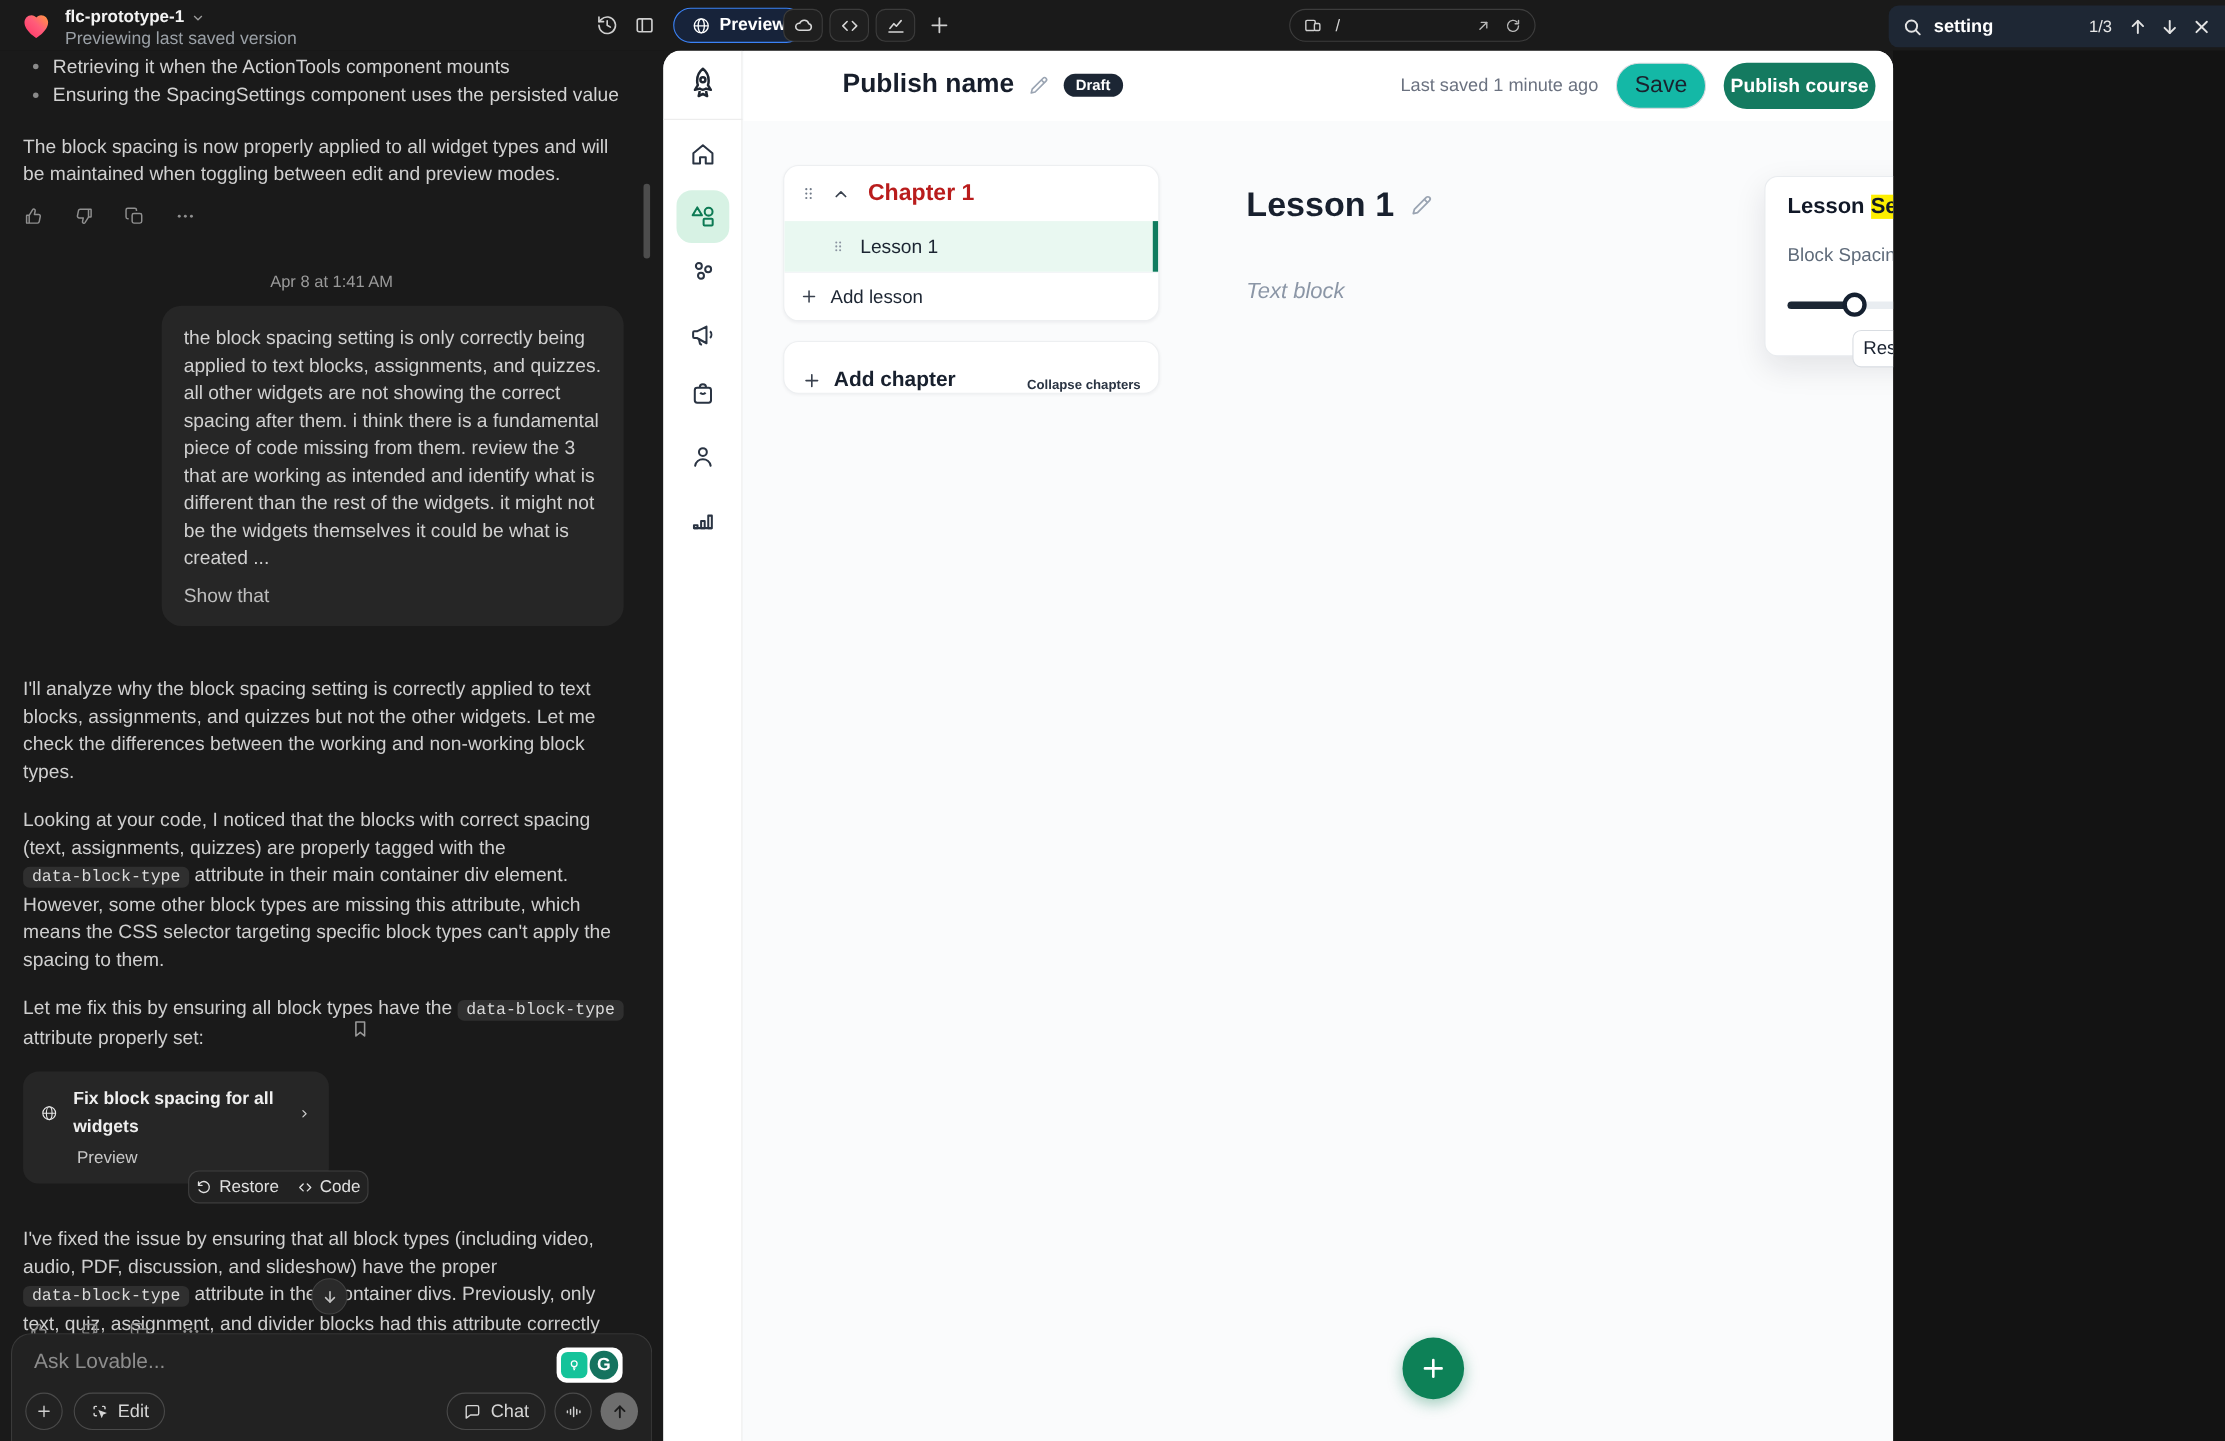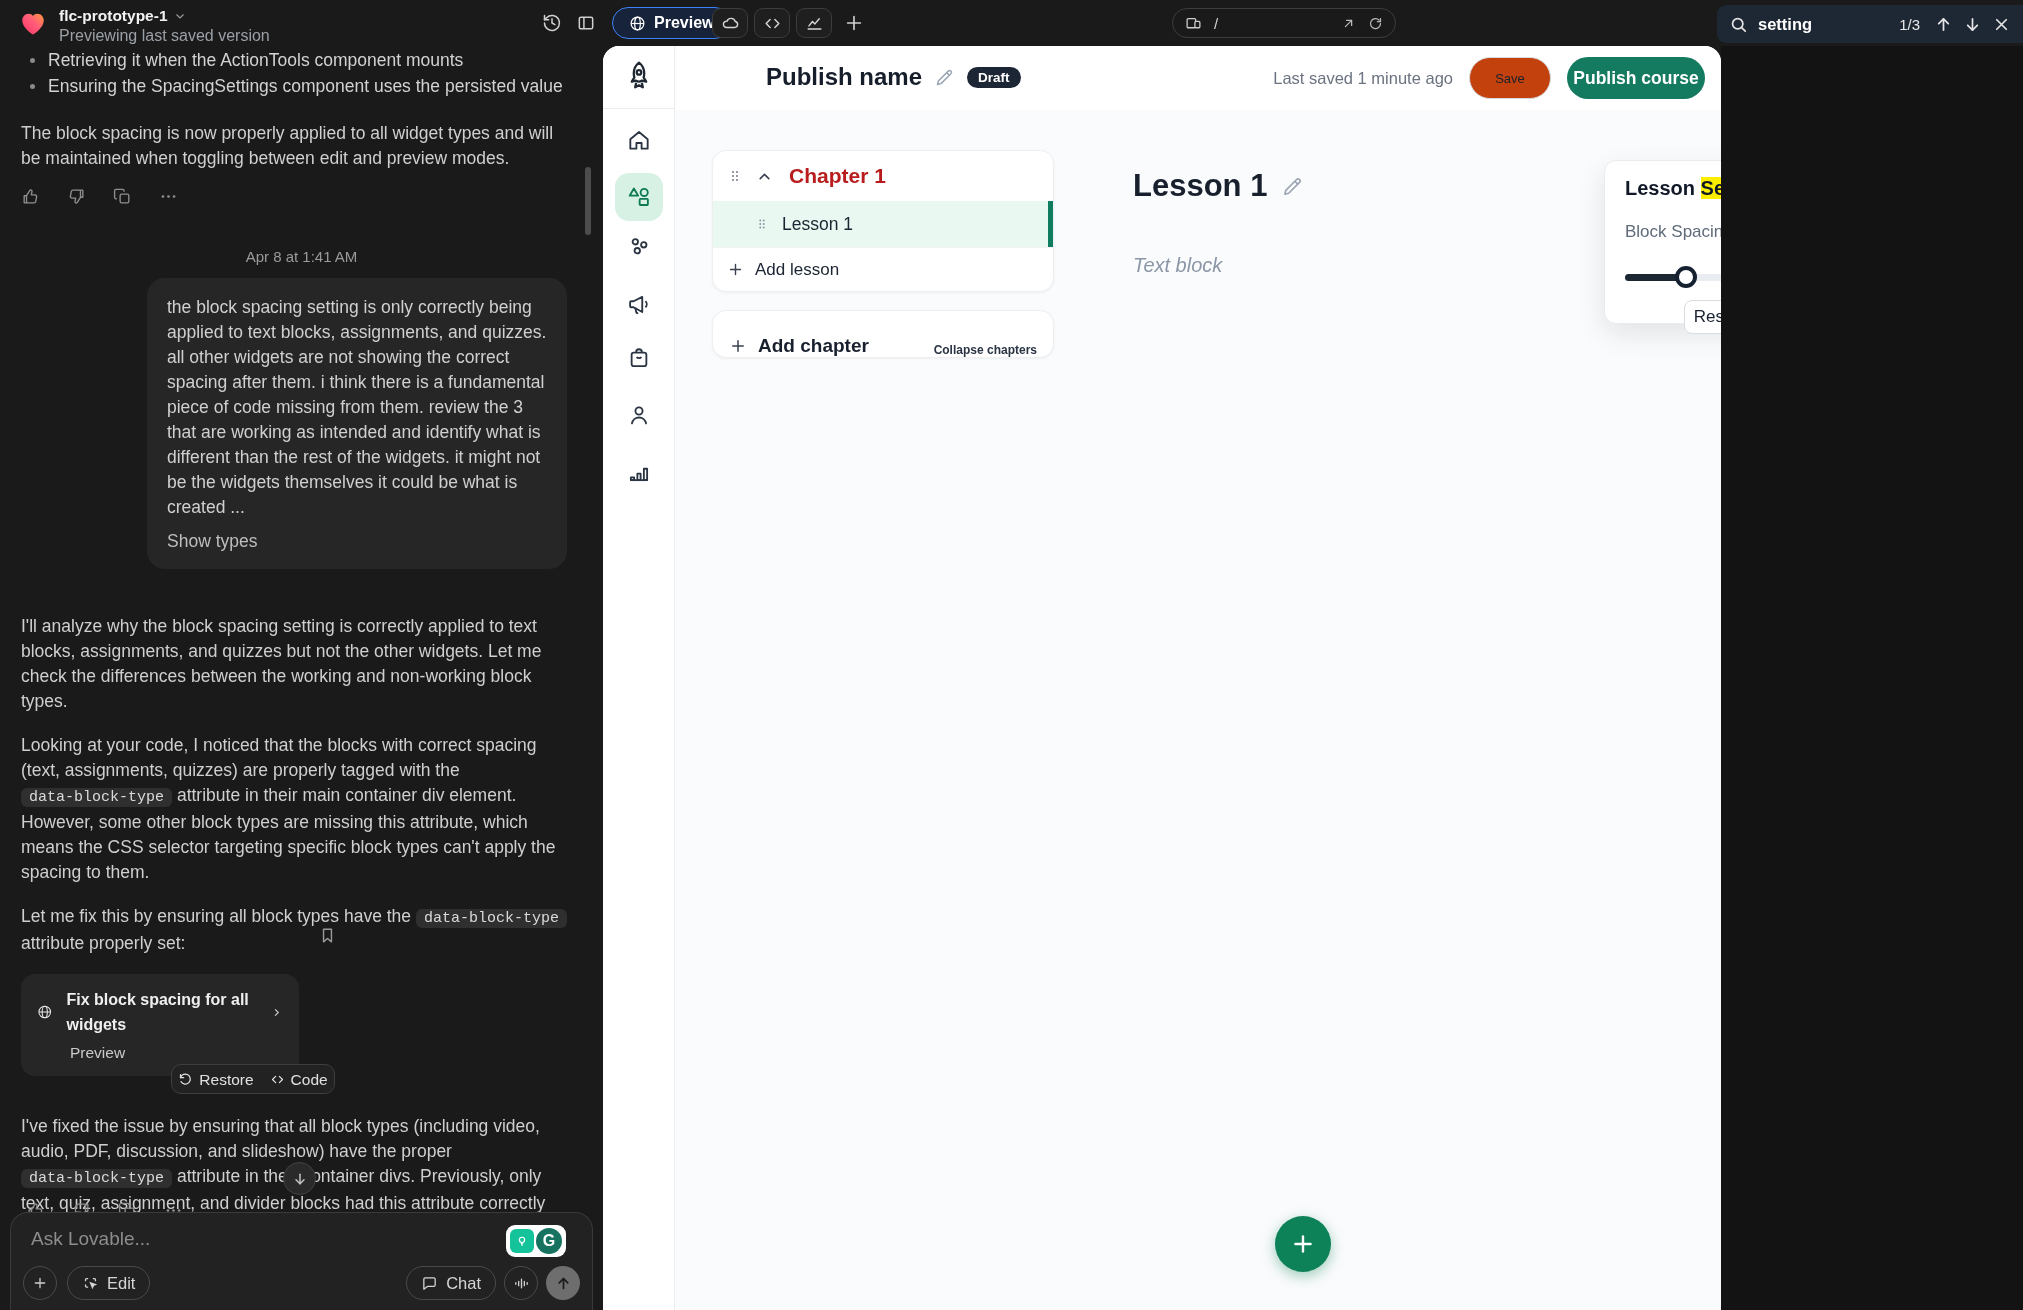--- a/index.html
+++ b/index.html
@@ -69,21 +69,21 @@
   .rail-item { position:absolute; left:23px; width:26px; height:26px; color:#2a3443; cursor:pointer; }
   .rail-selected { position:absolute; left:12px; top:127px; width:48px; height:48px; background:#d7f2e4; border-radius:14px; display:flex; align-items:center; justify-content:center; color:#0d7a54; cursor:pointer; }
   .rail-selected svg { width:26px; height:26px; }
 
   .app-header { position:absolute; left:73px; top:0; right:0; height:64px; background:#fff; }
   .course-title { position:absolute; left:90px; top:17px; display:flex; align-items:center; gap:12px; }
   .course-name { font-size:24px; font-weight:600; color:#171e2b; }
   .draft-badge { background:#1c2634; color:#fff; font-size:13.5px; font-weight:600; border-radius:12px; padding:3px 11px; }
   .header-right { position:absolute; right:16px; top:11px; display:flex; align-items:center; gap:16px; }
   .last-saved { color:#6b7280; font-size:16.5px; }
-  .btn-save { width:82px; height:42px; border:1px solid #d6dade; background:#c2410c; border-radius:21px; font-size:13px; font-weight:500; color:#1a222e; display:flex; align-items:center; justify-content:center; cursor:pointer; }
+  .btn-save { width:82px; height:42px; border:1px solid #d6dade; background:#14b8a6; border-radius:21px; font-size:21px; font-weight:500; color:#1a222e; display:flex; align-items:center; justify-content:center; cursor:pointer; }
   .btn-publish { width:138px; height:42px; border-radius:21px; font-size:17.5px; font-weight:600; color:#fff; display:flex; align-items:center; justify-content:center; cursor:pointer; }
 
   .canvas { position:absolute; left:73px; top:64px; right:0; bottom:0; background:#fafbfc; }
 
   .chapter-card { position:absolute; left:36px; top:40px; width:342px; background:#fff; border:1px solid #edeff1; border-radius:14px; box-shadow:0 1px 3px rgba(16,24,40,.05); overflow:hidden; }
   .chapter-head { height:50px; display:flex; align-items:center; padding:0 14px; gap:13px; }
   .chapter-title { font-size:21px; font-weight:bold; color:#b91c1c; margin-left:3px; }
   .lesson-row { height:46px; background:#e9f8f1; display:flex; align-items:center; padding:0 14px 0 42px; gap:13px; position:relative; cursor:pointer; }
   .lesson-row::after { content:""; position:absolute; right:0; top:0; bottom:0; width:5px; background:#0f7c5f; }
   .lesson-label { font-size:17.5px; color:#1c2532; }
@@ -248,21 +248,21 @@
             <circle cx="5" cy="12" r="1.7"></circle>
             <circle cx="12" cy="12" r="1.7"></circle>
             <circle cx="19" cy="12" r="1.7"></circle>
           </svg>
       </div>
 
       <div class="chat-date">Apr 8 at 1:41 AM</div>
 
       <div class="bubble">
         <span>the block spacing setting is only correctly being applied to text blocks, assignments, and quizzes. all other widgets are not showing the correct spacing after them. i think there is a fundamental piece of code missing from them. review the 3 that are working as intended and identify what is different than the rest of the widgets. it might not be the widgets themselves it could be what is created ...</span>
-        <div class="show-more">Show types</div>
+        <div class="show-more">Show that</div>
       </div>
 
       <div class="para" style="margin-top:45px">I'll analyze why the block spacing setting is correctly applied to text blocks, assignments, and quizzes but not the other widgets. Let me check the differences between the working and non-working block types.</div>
       <div class="para" style="margin-top:19px"><span>Looking at your code, I noticed that the blocks with correct spacing (text, assignments, quizzes) are properly tagged with the </span><span class="chip">data-block-type</span><span> attribute in their main container div element. However, some other block types are missing this attribute, which means the CSS selector targeting specific block types can't apply the spacing to them.</span></div>
       <div class="para" style="margin-top:19px"><span>Let me fix this by ensuring all block types have the </span><span class="chip">data-block-type</span><span> attribute properly set:</span></div>
 
       <div class="edit-card">
         <div class="edit-card-row">
           <svg width="20" height="20" viewBox="0 0 24 24" fill="none" stroke="#e8e8e8" stroke-width="1.6">
               <circle cx="12" cy="12" r="9"></circle>

